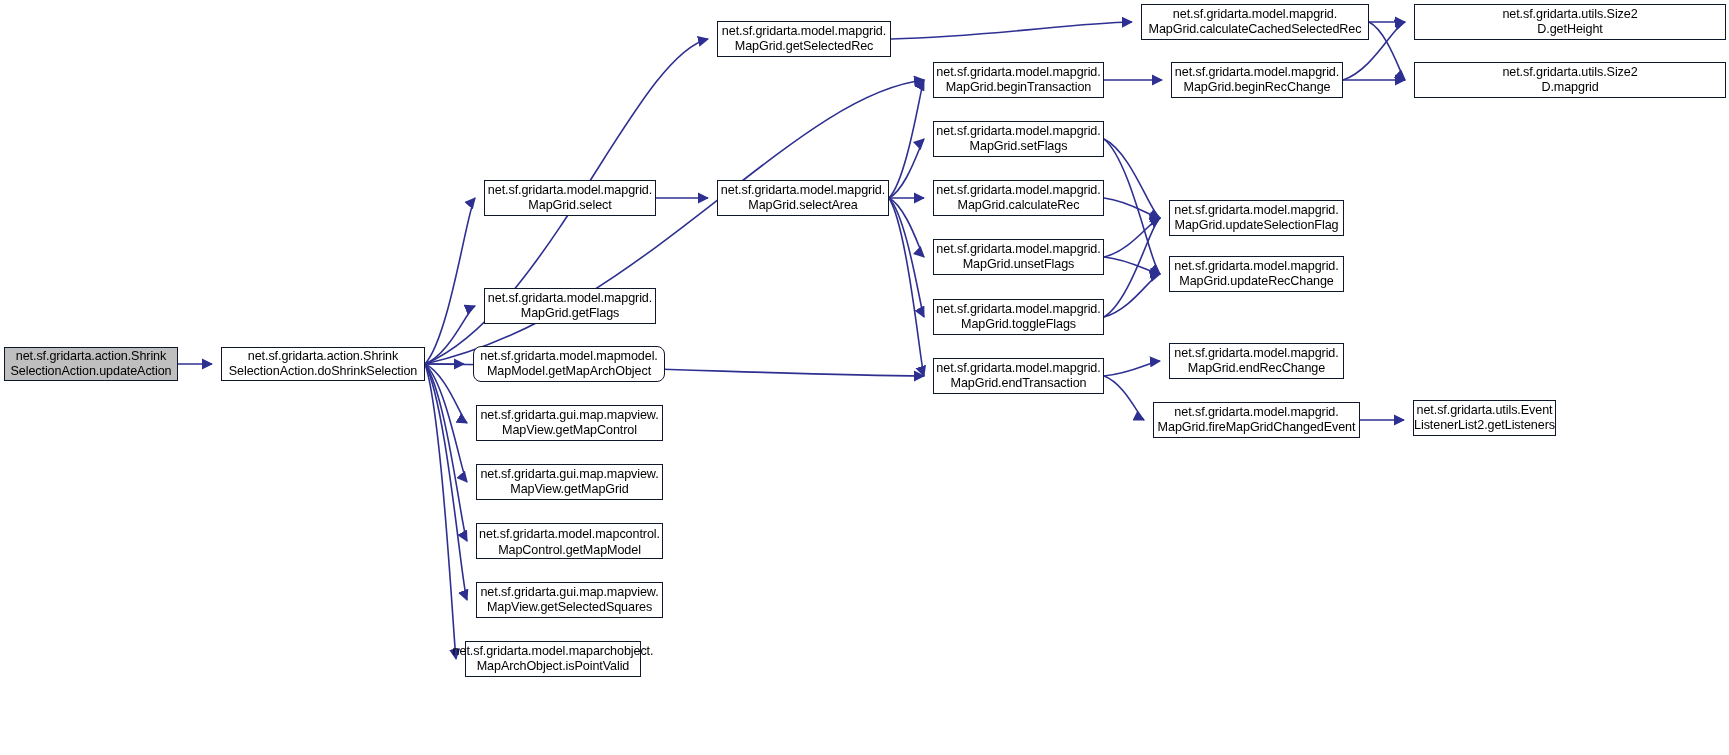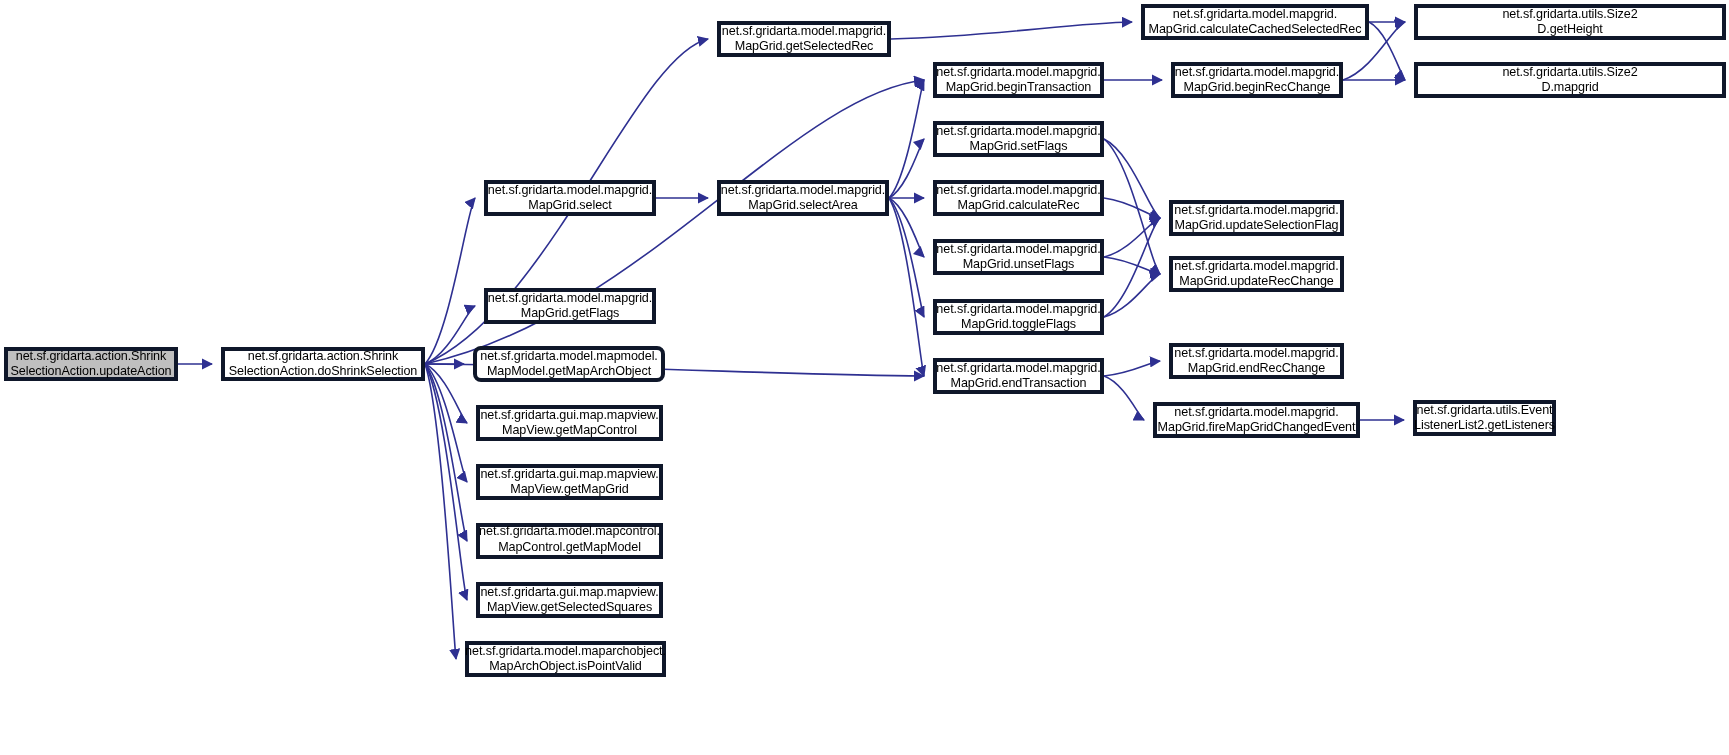--- a/index.html
+++ b/index.html
@@ -19,21 +19,21 @@
     position: absolute;
     left: 0;
     top: 0;
     width: 1729px;
     height: 755px;
     pointer-events: none;
   }
   .node {
     position: absolute;
     box-sizing: border-box;
-    border: 4px solid #0f172a;
+    border: 1px solid #0f172a;
     background: #ffffff;
     color: #000000;
     font-size: 12.6px;
     line-height: 15.5px;
     text-align: center;
     display: flex;
     flex-direction: column;
     align-items: center;
     justify-content: center;
     white-space: pre;
@@ -105,21 +105,21 @@
       <div class="node" style="left: 933px; top: 180px; width: 171px; height: 36px;"><span class="l1">net.sf.gridarta.model.mapgrid.</span><span class="l2">MapGrid.calculateRec</span></div>
       <div class="node" style="left: 933px; top: 239px; width: 171px; height: 36px;"><span class="l1">net.sf.gridarta.model.mapgrid.</span><span class="l2">MapGrid.unsetFlags</span></div>
       <div class="node" style="left: 933px; top: 299px; width: 171px; height: 36px;"><span class="l1">net.sf.gridarta.model.mapgrid.</span><span class="l2">MapGrid.toggleFlags</span></div>
       <div class="node" style="left: 933px; top: 358px; width: 171px; height: 36px;"><span class="l1">net.sf.gridarta.model.mapgrid.</span><span class="l2">MapGrid.endTransaction</span></div>
       <div class="node" style="left: 484px; top: 288px; width: 172px; height: 36px;"><span class="l1">net.sf.gridarta.model.mapgrid.</span><span class="l2">MapGrid.getFlags</span></div>
       <div class="node" style="left: 473px; top: 346px; width: 192px; height: 36px; border-radius: 8px;"><span class="l1">net.sf.gridarta.model.mapmodel.</span><span class="l2">MapModel.getMapArchObject</span></div>
       <div class="node" style="left: 476px; top: 405px; width: 187px; height: 36px;"><span class="l1">net.sf.gridarta.gui.map.mapview.</span><span class="l2">MapView.getMapControl</span></div>
       <div class="node" style="left: 476px; top: 464px; width: 187px; height: 36px;"><span class="l1">net.sf.gridarta.gui.map.mapview.</span><span class="l2">MapView.getMapGrid</span></div>
       <div class="node" style="left: 476px; top: 523px; width: 187px; height: 36px; justify-content: flex-end;"><span class="l1">net.sf.gridarta.model.mapcontrol.</span><span class="l2">MapControl.getMapModel</span></div>
       <div class="node" style="left: 476px; top: 582px; width: 187px; height: 36px;"><span class="l1">net.sf.gridarta.gui.map.mapview.</span><span class="l2">MapView.getSelectedSquares</span></div>
-      <div class="node" style="left: 465px; top: 641px; width: 201px; height: 36px;"><span class="l1">net.sf.gridarta.model.maparchobject.</span><span class="l2">MapArchObject.isPointValid</span></div>
+      <div class="node" style="left: 465px; top: 641px; width: 176px; height: 36px;"><span class="l1">net.sf.gridarta.model.maparchobject.</span><span class="l2">MapArchObject.isPointValid</span></div>
       <div class="node" style="left: 1141px; top: 4px; width: 228px; height: 36px;"><span class="l1">net.sf.gridarta.model.mapgrid.</span><span class="l2">MapGrid.calculateCachedSelectedRec</span></div>
       <div class="node" style="left: 1171px; top: 62px; width: 172px; height: 36px;"><span class="l1">net.sf.gridarta.model.mapgrid.</span><span class="l2">MapGrid.beginRecChange</span></div>
       <div class="node" style="left: 1414px; top: 4px; width: 312px; height: 36px;"><span class="l1">net.sf.gridarta.utils.Size2</span><span class="l2">D.getHeight</span></div>
       <div class="node" style="left: 1414px; top: 62px; width: 312px; height: 36px;"><span class="l1">net.sf.gridarta.utils.Size2</span><span class="l2">D.mapgrid</span></div>
       <div class="node" style="left: 1169px; top: 200px; width: 175px; height: 36px;"><span class="l1">net.sf.gridarta.model.mapgrid.</span><span class="l2">MapGrid.updateSelectionFlag</span></div>
       <div class="node" style="left: 1169px; top: 256px; width: 175px; height: 36px;"><span class="l1">net.sf.gridarta.model.mapgrid.</span><span class="l2">MapGrid.updateRecChange</span></div>
       <div class="node" style="left: 1169px; top: 343px; width: 175px; height: 36px;"><span class="l1">net.sf.gridarta.model.mapgrid.</span><span class="l2">MapGrid.endRecChange</span></div>
       <div class="node" style="left: 1153px; top: 402px; width: 207px; height: 36px;"><span class="l1">net.sf.gridarta.model.mapgrid.</span><span class="l2">MapGrid.fireMapGridChangedEvent</span></div>
       <div class="node" style="left: 1413px; top: 400px; width: 143px; height: 36px;"><span class="l1">net.sf.gridarta.utils.Event</span><span class="l2">ListenerList2.getListeners</span></div>
     </div>

